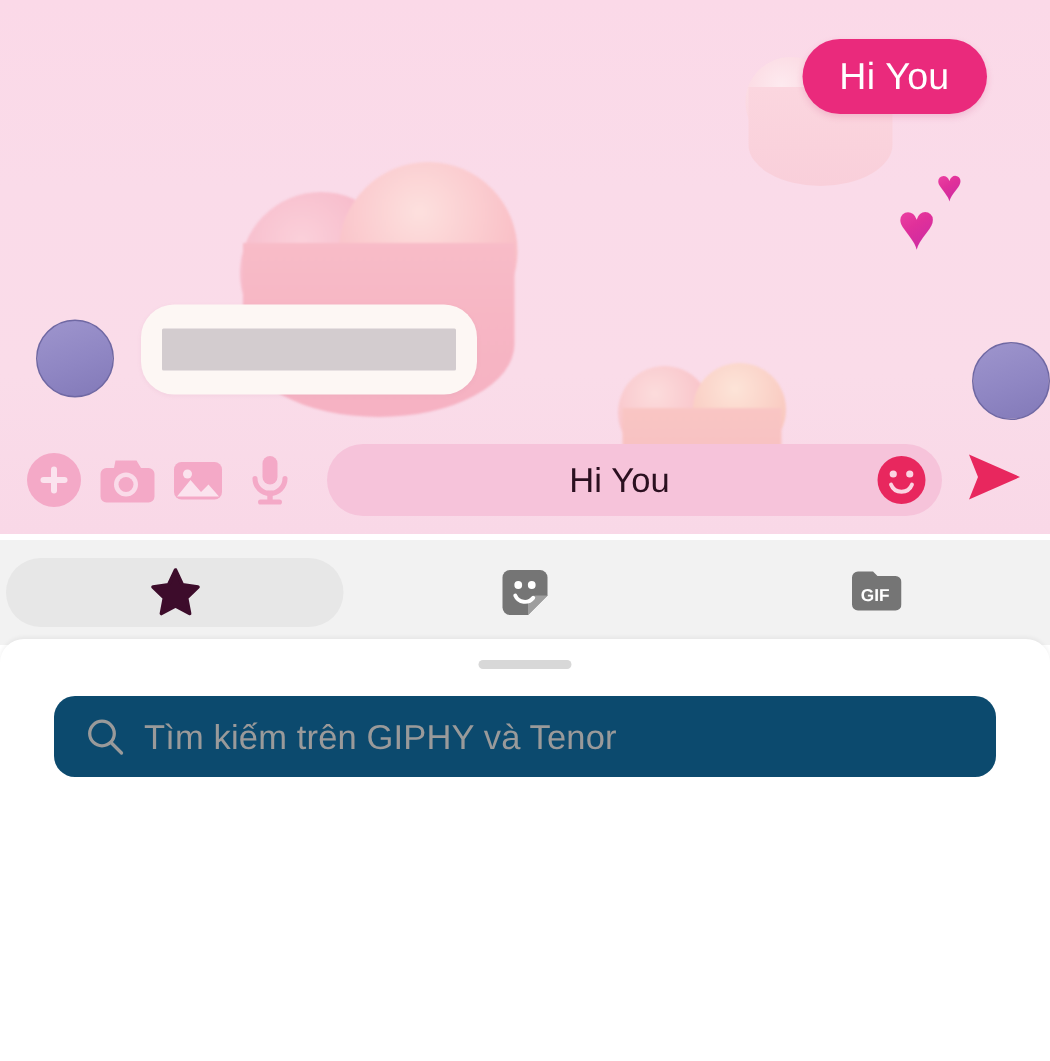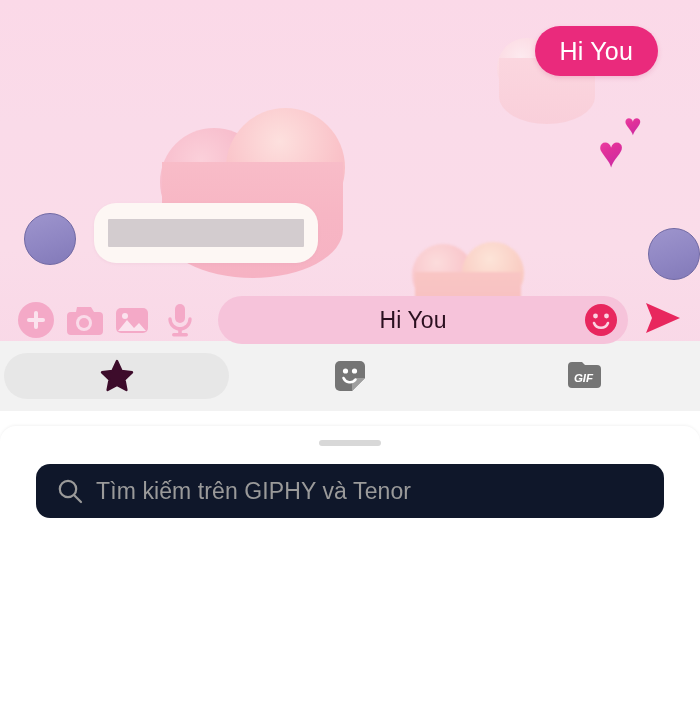--- a/index.html
+++ b/index.html
@@ -178,27 +178,26 @@
     flex: 0 0 52px;
     width: 52px; height: 48px;
     display: flex;
     align-items: center;
     justify-content: center;
   }
 
   
   .tabbar {
     position: absolute;
-    left: 0; top: 341px;
+    left: 0; top: 360px;
     width: 700px;
     height: 70px;
     background: #f2f2f2;
     display: flex;
     align-items: center;
-    font-style: italic;
   }
   .tab {
     flex: 1 1 0;
     height: 46px;
     display: flex;
     align-items: center;
     justify-content: center;
     border-radius: 23px;
     margin: 0 4px;
   }
@@ -222,21 +221,21 @@
     top: 14px;
     width: 62px; height: 6px;
     border-radius: 3px;
     background: #d8d8d8;
   }
 
   .searchbar {
     position: absolute;
     left: 36px; top: 38px;
     width: 628px; height: 54px;
-    background: #0f172a;
+    background: #0c4a6e;
     border-radius: 14px;
     display: flex;
     align-items: center;
     padding: 0 20px;
   }
   .search-icon { flex: 0 0 28px; width: 28px; height: 28px; margin-right: 12px; }
   .search-placeholder {
     font-size: 23px;
     color: #9a9a9a;
     letter-spacing: 0.1px;

